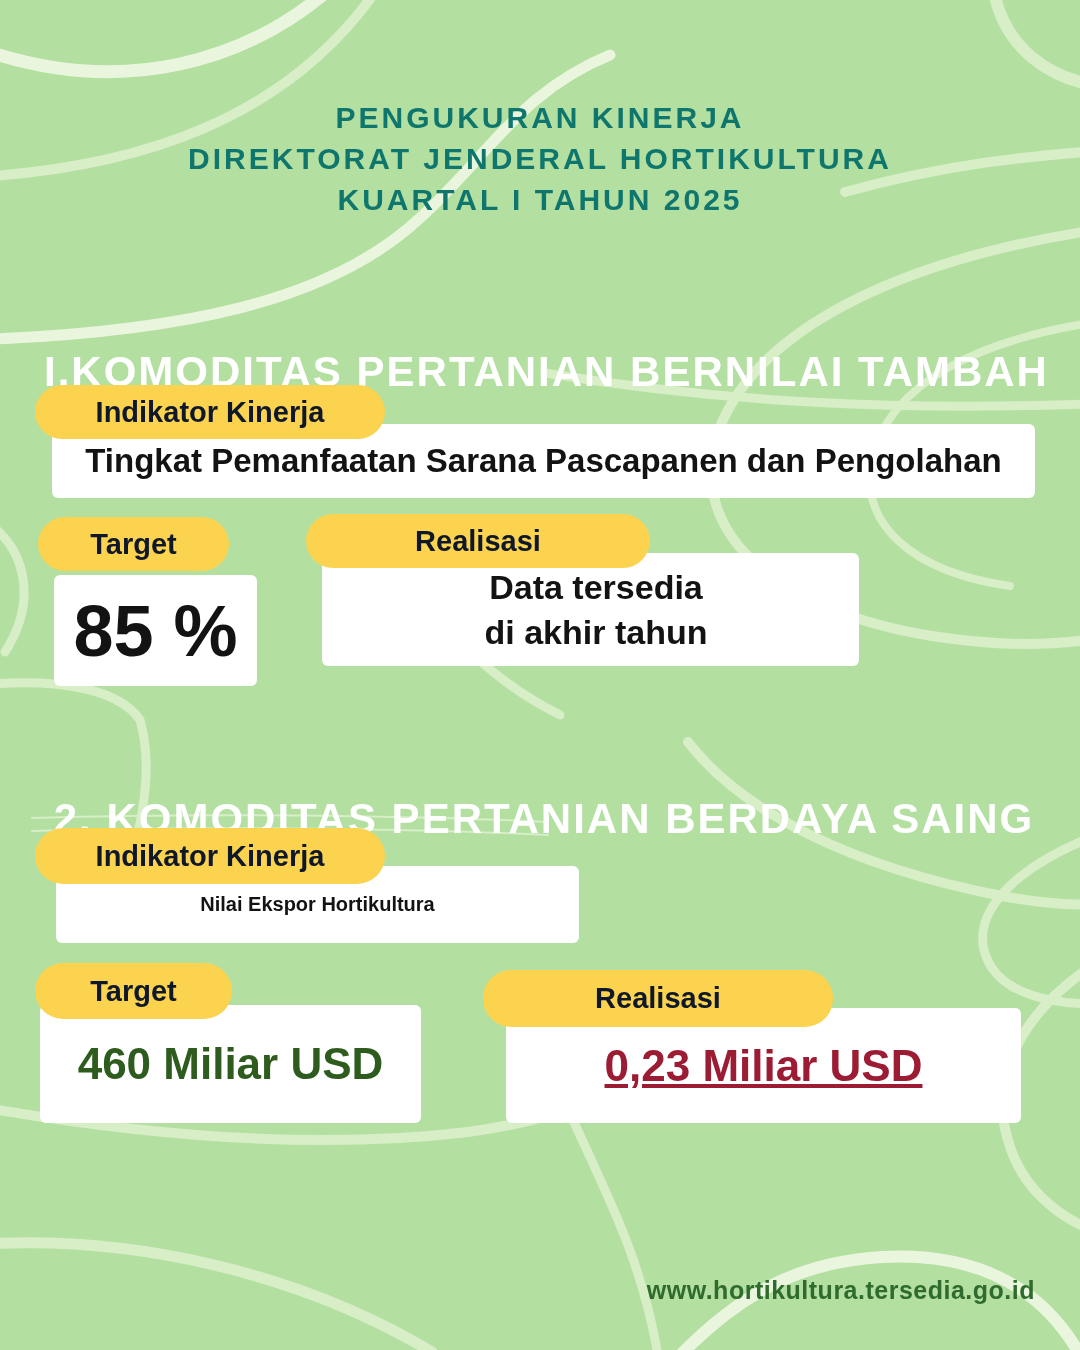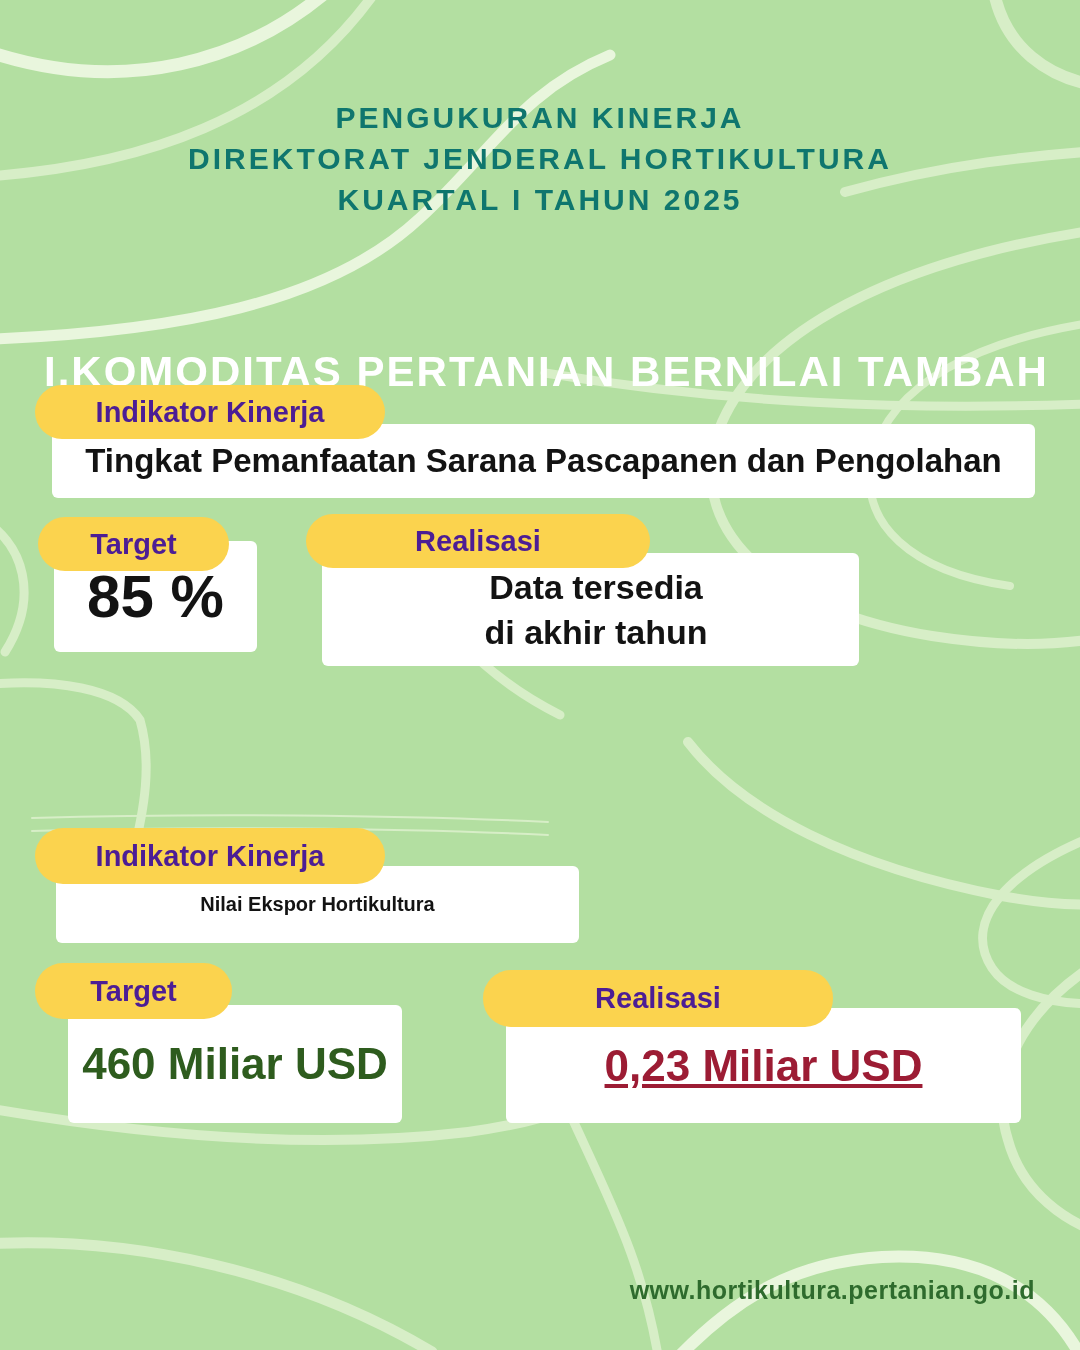--- a/index.html
+++ b/index.html
@@ -33,45 +33,45 @@
   }
   #sec1-heading{top:313px;}
   #sec2-heading{top:760px;}
   .pill{
     position:absolute;
     background:#fbd34e;
     border-radius:28px;
     display:flex;align-items:center;justify-content:center;
     font-weight:bold;
     font-size:29px;
-    color:#4c1d95;
+    color:#0f172a;
     z-index:3;
     white-space:nowrap;
   }
   .card{
     position:absolute;
     background:#ffffff;
     border-radius:6px;
     display:flex;align-items:center;justify-content:center;
     font-weight:bold;
     color:#131313;
     z-index:2;
     white-space:nowrap;
     text-align:center;
   }
   #ind1-pill{left:35px;top:385px;width:350px;height:54px;}
   #ind1-card{left:52px;top:424px;width:983px;height:74px;font-size:33px;}
   #t1-pill{left:38px;top:517px;width:191px;height:54px;}
-  #t1-card{left:54px;top:541px;width:203px;height:111px;font-size:60px;}
+  #t1-card{left:54px;top:575px;width:203px;height:111px;font-size:72px;}
   #r1-pill{left:306px;top:514px;width:344px;height:54px;}
   #r1-card{left:322px;top:553px;width:526px;height:113px;font-size:34px;line-height:1.32;flex-direction:column;padding-left:11px;}
   #ind2-pill{left:35px;top:828px;width:350px;height:56px;}
   #ind2-card{left:56px;top:866px;width:523px;height:77px;font-size:20px;}
   #t2-pill{left:35px;top:963px;width:197px;height:56px;}
-  #t2-card{left:68px;top:1005px;width:334px;height:118px;font-size:44px;color:#2e5c1e;}
+  #t2-card{left:40px;top:1005px;width:381px;height:118px;font-size:44px;color:#2e5c1e;}
   #r2-pill{left:483px;top:970px;width:350px;height:57px;}
   #r2-card{left:506px;top:1008px;width:515px;height:115px;font-size:44px;color:#9c1c34;text-decoration:underline;}
   .site{
     position:absolute;right:45px;top:1276px;
     font-size:25px;font-weight:bold;
     color:#2e6b2d;
     z-index:2;
     letter-spacing:0.5px;
   }
 </style>
@@ -118,25 +118,26 @@
 
   <div class="pill" id="t1-pill">Target</div>
   <div class="card" id="t1-card">85 %</div>
 
   <div class="pill" id="r1-pill">Realisasi</div>
   <div class="card" id="r1-card">
     <div>Data tersedia</div>
     <div>di akhir tahun</div>
   </div>
 
+  <h2 class="sec-heading" id="sec2-heading">2. KOMODITAS PERTANIAN BERDAYA SAING</h2>
 
   <div class="pill" id="ind2-pill">Indikator Kinerja</div>
   <div class="card" id="ind2-card">Nilai Ekspor Hortikultura</div>
 
   <div class="pill" id="t2-pill">Target</div>
   <div class="card" id="t2-card">460 Miliar USD</div>
 
   <div class="pill" id="r2-pill">Realisasi</div>
   <div class="card" id="r2-card">0,23 Miliar USD</div>
 
-  <div class="site">www.hortikultura.pertanian.go.id</div>
+  <div class="site">www.hortikultura.tersedia.go.id</div>
 
 </div>
 
 </body></html>

